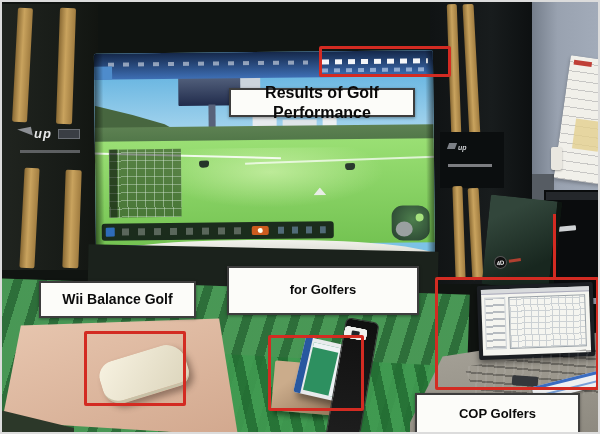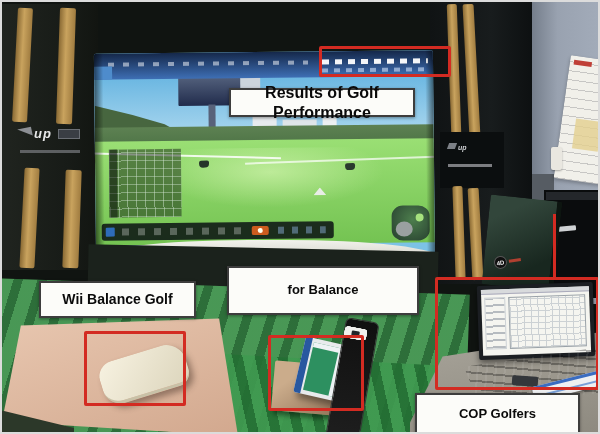--- a/index.html
+++ b/index.html
@@ -285,19 +285,19 @@
   <div class="redbox red-laptop"></div>
   <div class="red-leader"></div>
 
   <div class="label label-results">
     <span>Results of Golf Performance</span>
   </div>
   <div class="label label-wii">
     <span>Wii Balance Golf</span>
   </div>
   <div class="label label-feedback">
-    <span>for Balance</span>
+    <span>for Golfers</span>
   </div>
   <div class="label label-cop">
     <span>COP Golfers</span>
   </div>
 
 </div>
 
 </body></html>

